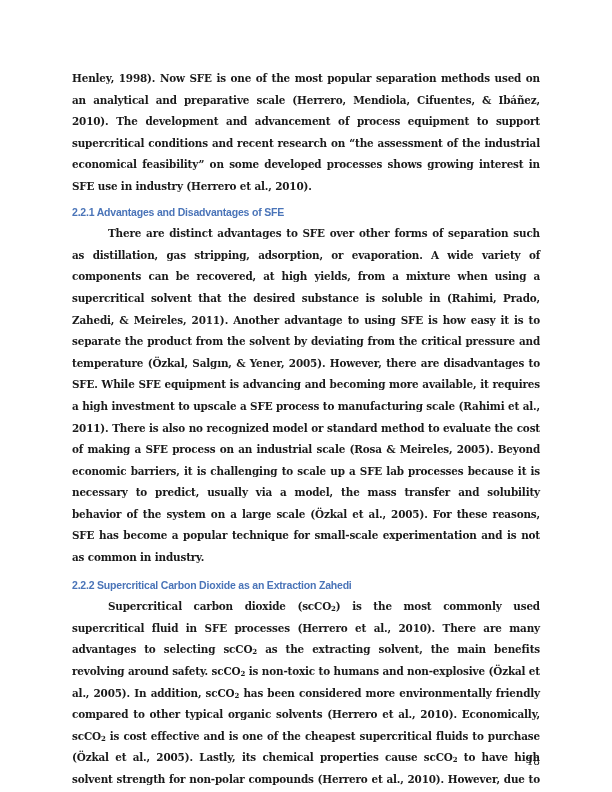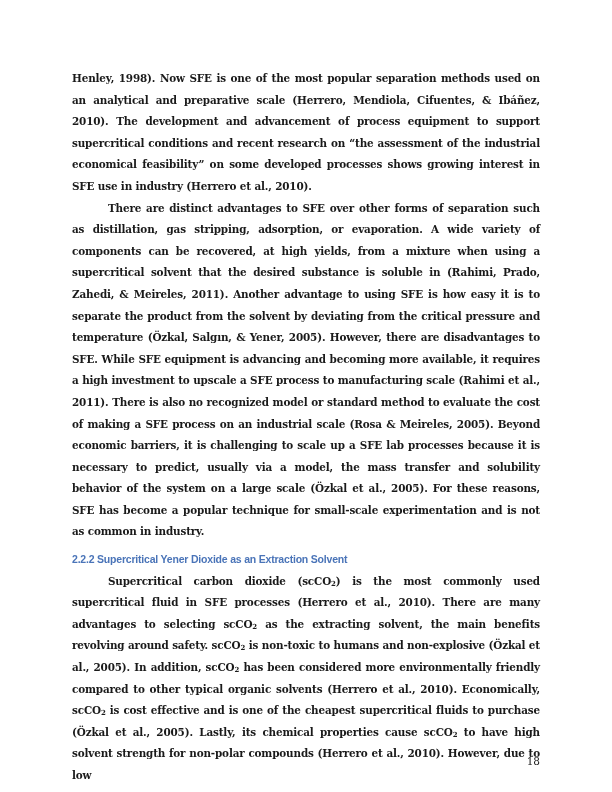--- a/index.html
+++ b/index.html
@@ -60,21 +60,22 @@
       font-size: 10.5px;
       color: #1a1a1a;
     }
   </style>
 </head>
 <body>
 
 <div class="page">
   <p class="para">Henley, 1998). Now SFE is one of the most popular separation methods used on an analytical and preparative scale (Herrero, Mendiola, Cifuentes, &amp; Ibáñez, 2010). The development and advancement of process equipment to support supercritical conditions and recent research on “the assessment of the industrial economical feasibility” on some developed processes shows growing interest in SFE use in industry (Herrero et al., 2010).</p>
 
+  <h3 class="heading h1">2.2.1 Advantages and Disadvantages of SFE</h3>
 
   <p class="para indent">There are distinct advantages to SFE over other forms of separation such as distillation, gas stripping, adsorption, or evaporation. A wide variety of components can be recovered, at high yields, from a mixture when using a supercritical solvent that the desired substance is soluble in (Rahimi, Prado, Zahedi, &amp; Meireles, 2011). Another advantage to using SFE is how easy it is to separate the product from the solvent by deviating from the critical pressure and temperature (Özkal, Salgın, &amp; Yener, 2005). However, there are disadvantages to SFE. While SFE equipment is advancing and becoming more available, it requires a high investment to upscale a SFE process to manufacturing scale (Rahimi et al., 2011). There is also no recognized model or standard method to evaluate the cost of making a SFE process on an industrial scale (Rosa &amp; Meireles, 2005). Beyond economic barriers, it is challenging to scale up a SFE lab processes because it is necessary to predict, usually via a model, the mass transfer and solubility behavior of the system on a large scale (Özkal et al., 2005). For these reasons, SFE has become a popular technique for small-scale experimentation and is not as common in industry.</p>
 
-  <h3 class="heading h2">2.2.2 Supercritical Yener Dioxide as an Extraction Solvent</h3>
+  <h3 class="heading h2">2.2.2 Supercritical Carbon Dioxide as an Extraction Zahedi</h3>
 
   <p class="para indent"><span>Supercritical carbon dioxide (scCO</span><sub>2</sub><span>) is the most commonly used supercritical fluid in SFE processes (Herrero et al., 2010). There are many advantages to selecting scCO</span><sub>2</sub><span> as the extracting solvent, the main benefits revolving around safety. scCO</span><sub>2</sub><span> is non-toxic to humans and non-explosive (Özkal et al., 2005). In addition, scCO</span><sub>2</sub><span> has been considered more environmentally friendly compared to other typical organic solvents (Herrero et al., 2010). Economically, scCO</span><sub>2</sub><span> is cost effective and is one of the cheapest supercritical fluids to purchase (Özkal et al., 2005). Lastly, its chemical properties cause scCO</span><sub>2</sub><span> to have high solvent strength for non-polar compounds (Herrero et al., 2010). However, due to low</span></p>
 </div>
 
 <div class="page-number">18</div>
 
 </body></html>

